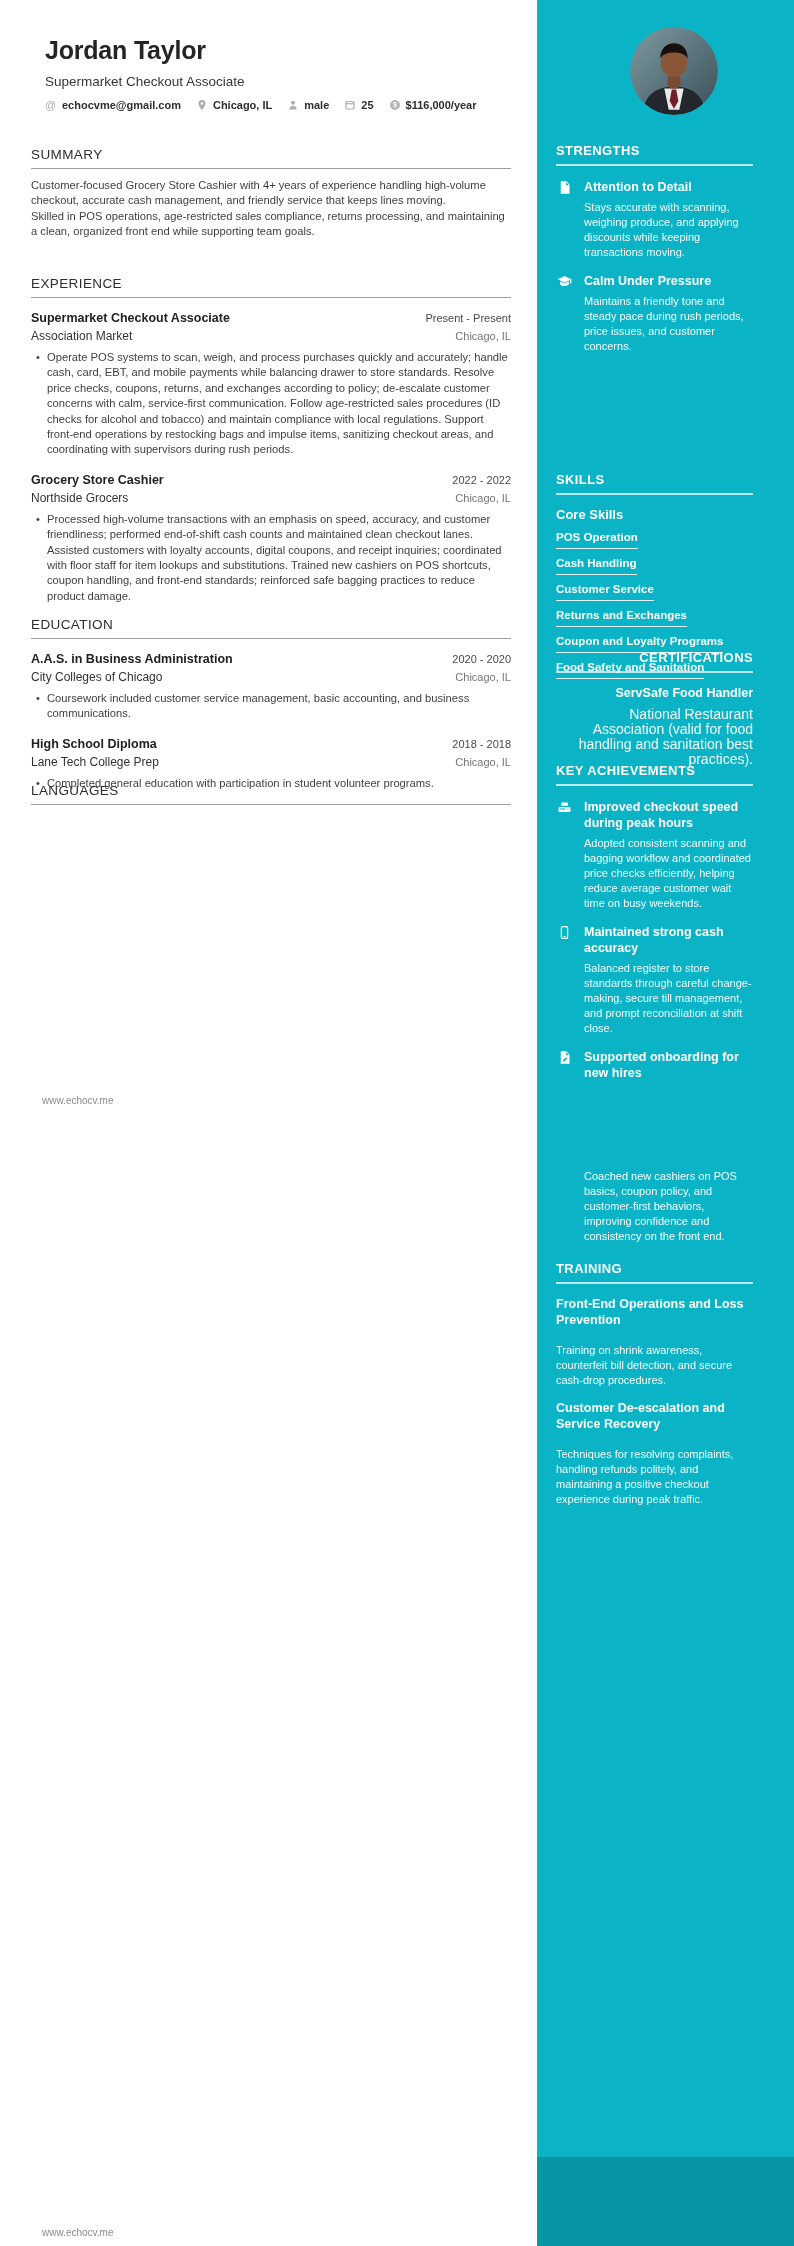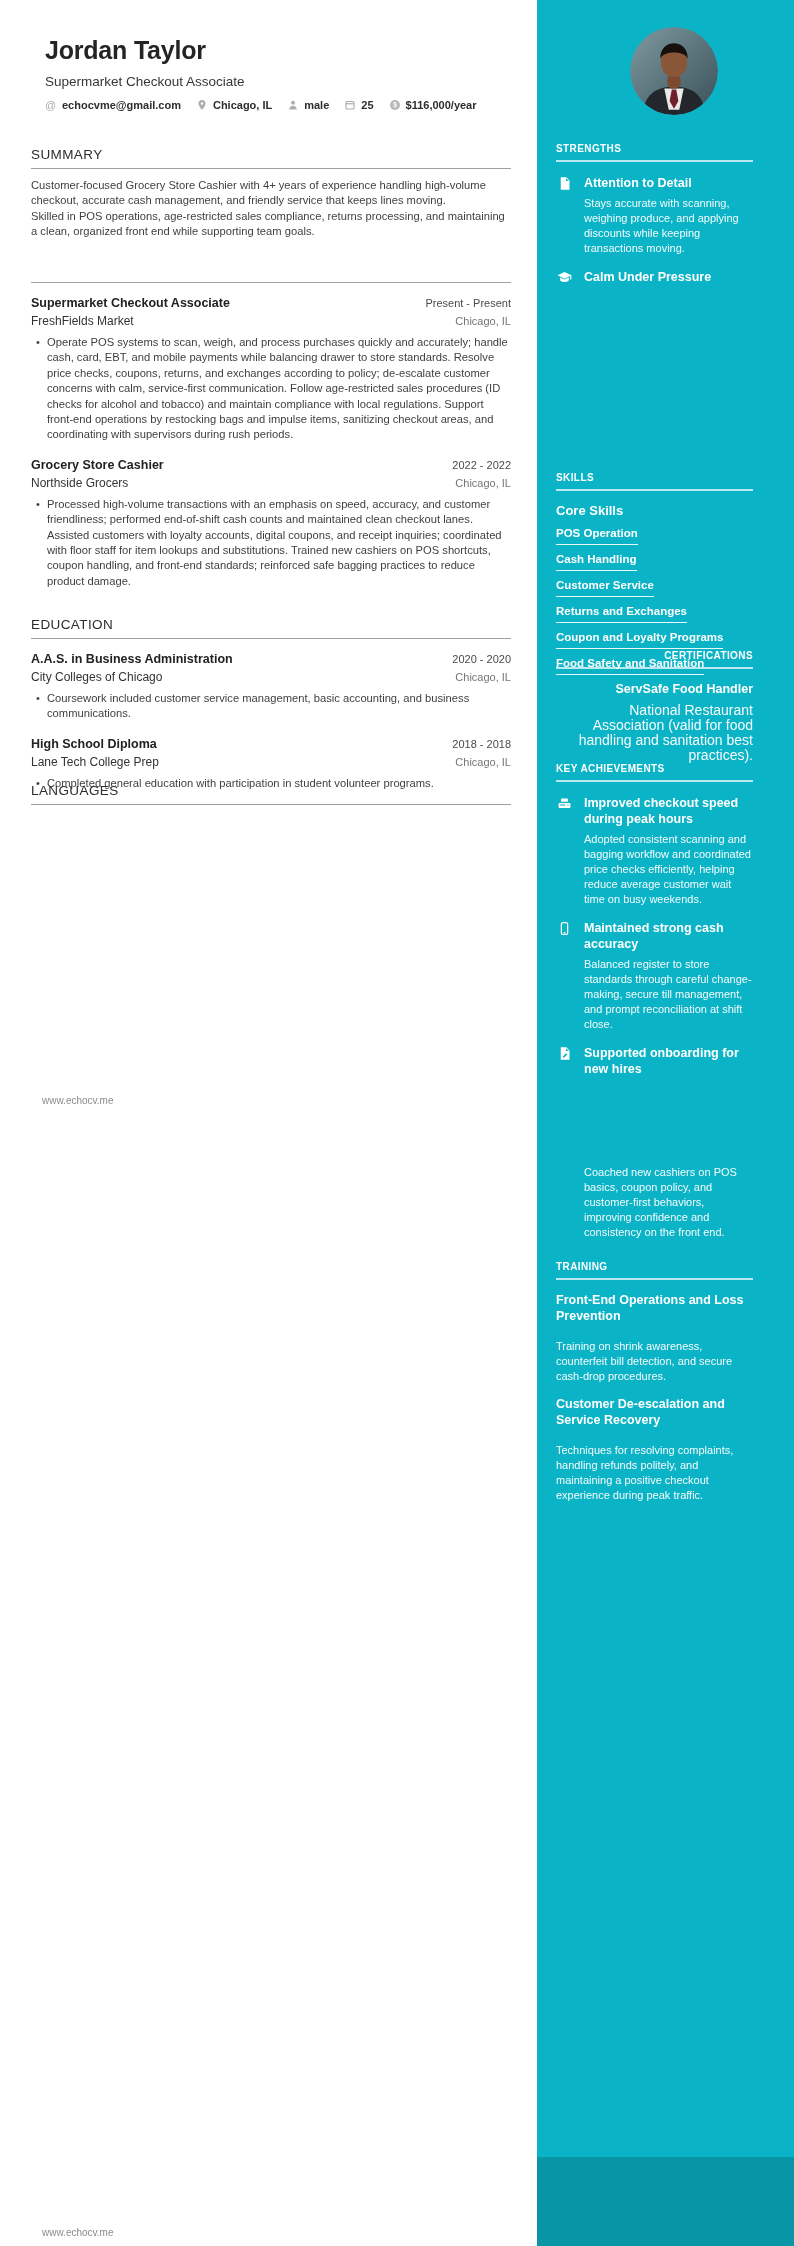--- a/index.html
+++ b/index.html
@@ -43,21 +43,21 @@
 
   .footer-link { position:absolute; left:42px; font-size:10px; color:#8b8b8b; text-decoration:none; }
   .footer-1 { top:1095px; }
   .footer-2 { top:2227px; }
 
   
   .avatar { position:absolute; left:630px; top:27px; width:88px; height:88px; border-radius:50%; overflow:hidden; }
   .avatar svg { width:88px; height:88px; display:block; }
 
   .sb-section { position:absolute; left:556px; width:197px; color:#fff; }
-  .sb-head { font-size:10px; font-weight:700; letter-spacing:0.4px; color:#fff; }
+  .sb-head { font-size:13px; font-weight:700; letter-spacing:0.4px; color:#fff; }
   .sb-rule { margin-top:6px; border-top:2px solid rgba(255,255,255,0.72); }
 
   .sb-item { position:relative; padding-left:28px; margin-top:13px; }
   .sb-icon { position:absolute; left:1px; top:1px; width:15px; height:15px; }
   .sb-icon svg { width:15px; height:15px; display:block; }
   .sb-item-title { font-size:12.5px; font-weight:700; line-height:16px; color:#fff; }
   .sb-item-text { margin-top:5px; font-size:11px; line-height:15px; color:rgba(255,255,255,0.96); }
   .gap-desc { margin-top:88px; }
 
   .skills-group-title { margin-top:12px; font-size:13px; font-weight:700; color:#fff; }
@@ -126,29 +126,30 @@
 <div class="section" style="top:147px;">
   <div class="sec-head">SUMMARY</div>
   <div class="sec-rule"></div>
   <div class="p-block summary-body">
     <p>Customer-focused Grocery Store Cashier with 4+ years of experience handling high-volume checkout, accurate cash management, and friendly service that keeps lines moving.</p>
     <p>Skilled in POS operations, age-restricted sales compliance, returns processing, and maintaining a clean, organized front end while supporting team goals.</p>
   </div>
 </div>
 
 <div class="section" style="top:276px;">
+  <div class="sec-head">EXPERIENCE</div>
   <div class="sec-rule"></div>
 
   <div class="job">
     <div class="row-between">
       <div class="job-title">Supermarket Checkout Associate</div>
       <div class="job-dates">Present - Present</div>
     </div>
     <div class="row-between job-sub">
-      <div class="job-company">FreshFields Market</div>
+      <div class="job-company">Association Market</div>
       <div class="job-location">Chicago, IL</div>
     </div>
     <ul class="bullets">
       <li>Operate POS systems to scan, weigh, and process purchases quickly and accurately; handle cash, card, EBT, and mobile payments while balancing drawer to store standards. Resolve price checks, coupons, returns, and exchanges according to policy; de-escalate customer concerns with calm, service-first communication. Follow age-restricted sales procedures (ID checks for alcohol and tobacco) and maintain compliance with local regulations. Support front-end operations by restocking bags and impulse items, sanitizing checkout areas, and coordinating with supervisors during rush periods.</li>
     </ul>
   </div>
 
   <div class="job">
     <div class="row-between">
       <div class="job-title">Grocery Store Cashier</div>
@@ -243,20 +244,21 @@
   </div>
 
   <div class="sb-item">
     <span class="sb-icon">
       <svg viewBox="0 0 24 24" fill="#fff">
           <path d="M12 3L1 8.5 12 14l9-4.5V15h2V8.5z"></path>
           <path d="M5 11.8V16c0 1.8 3.1 3.2 7 3.2s7-1.4 7-3.2v-4.2l-7 3.5z"></path>
         </svg>
     </span>
     <div class="sb-item-title">Calm Under Pressure</div>
+    <div class="sb-item-text">Maintains a friendly tone and steady pace during rush periods, price issues, and customer concerns.</div>
   </div>
 
 </div>
 
 <div class="sb-section" style="top:472px;">
   <div class="sb-head">SKILLS</div>
   <div class="sb-rule"></div>
   <div class="skills-group-title">Core Skills</div>
   <div class="skill-chips">
     <span class="skill-chip">POS Operation</span>

